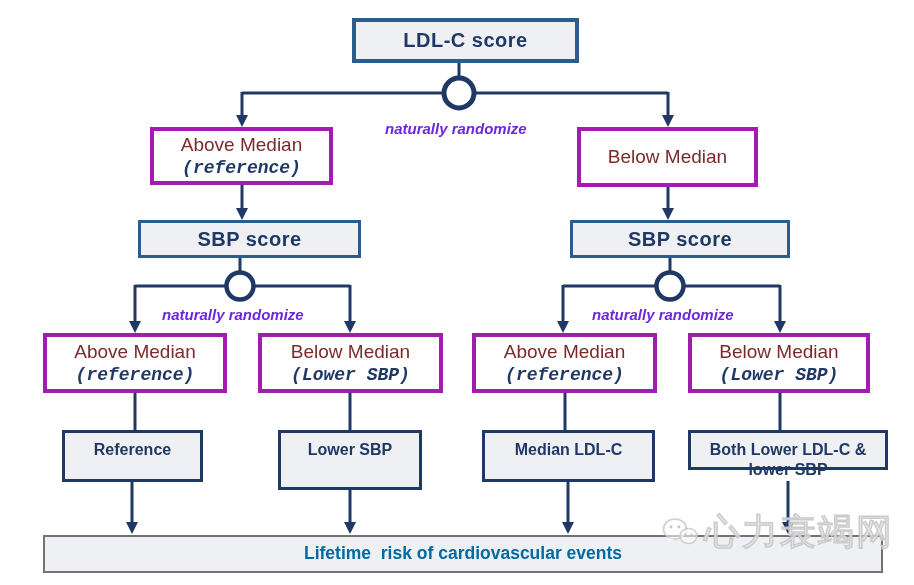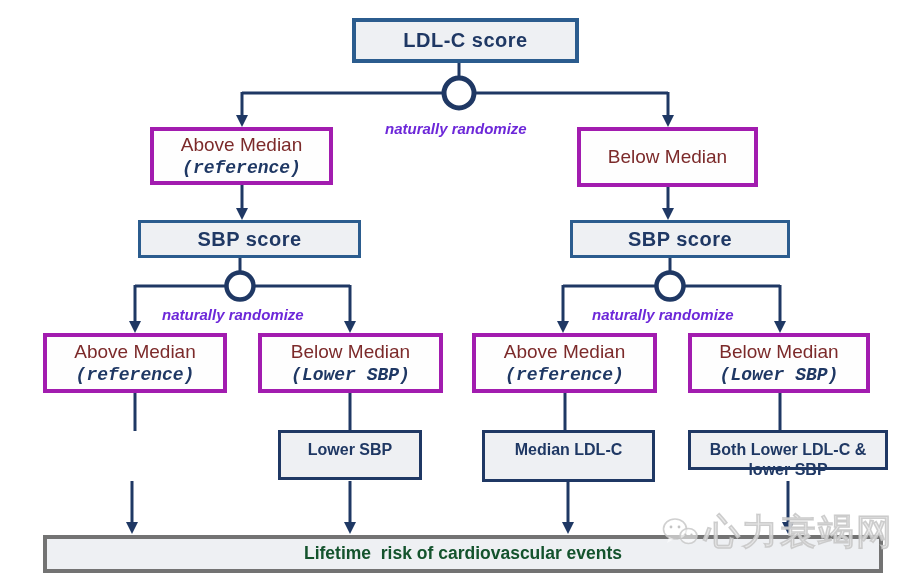--- a/index.html
+++ b/index.html
@@ -18,21 +18,21 @@
   }
   .root-box{border-width:4px;}
   .median-box{background:#fefefe;border:4px solid #a21caf;}
   .median-main{color:#7c2a2a;font-size:19px;}
   .median-sub{color:#1f3864;font-weight:bold;font-style:italic;font-size:18px;font-family:Liberation Mono, monospace;}
   .result-box{
     background:#eef0f3;border:3px solid #1f3864;color:#1f3864;
     font-weight:bold;font-size:16px;justify-content:flex-start;padding-top:7px;
   }
   .outcome-bar{
-    background:#eef0f3;border:4px solid #737373;color:#14532d;
+    background:#eef0f3;border:2px solid #737373;color:#0369a1;
     font-weight:bold;font-size:17.5px;white-space:pre;
   }
   .randomize{
     position:absolute;color:#6d28d9;font-weight:bold;font-style:italic;
     font-size:15px;width:160px;
   }
   .watermark{
     position:absolute;left:660px;top:508px;display:flex;align-items:center;
     gap:4px;z-index:5;pointer-events:none;
   }
@@ -124,21 +124,24 @@
   </div>
   <div class="box median-box" style="left:472px;top:333px;width:185px;height:60px;">
     <span class="median-main">Above Median</span>
     <span class="median-sub">(reference)</span>
   </div>
   <div class="box median-box" style="left:688px;top:333px;width:182px;height:60px;">
     <span class="median-main">Below Median</span>
     <span class="median-sub">(Lower SBP)</span>
   </div>
 
-  <div class="box result-box" style="left:278px;top:430px;width:144px;height:50px;">
+  <div class="box result-box" style="left:62px;top:430px;width:141px;height:52px;">
+    <span>Reference</span>
+  </div>
+  <div class="box result-box" style="left:278px;top:430px;width:144px;height:60px;">
     <span>Lower SBP</span>
   </div>
   <div class="box result-box" style="left:482px;top:430px;width:173px;height:52px;">
     <span>Median LDL-C</span>
   </div>
   <div class="box result-box" style="left:688px;top:430px;width:200px;height:40px;padding-left:10px;padding-right:10px;">
     <span>Both Lower LDL-C &amp; lower SBP</span>
   </div>
 
   <div class="box outcome-bar" style="left:43px;top:535px;width:840px;height:38px;">

